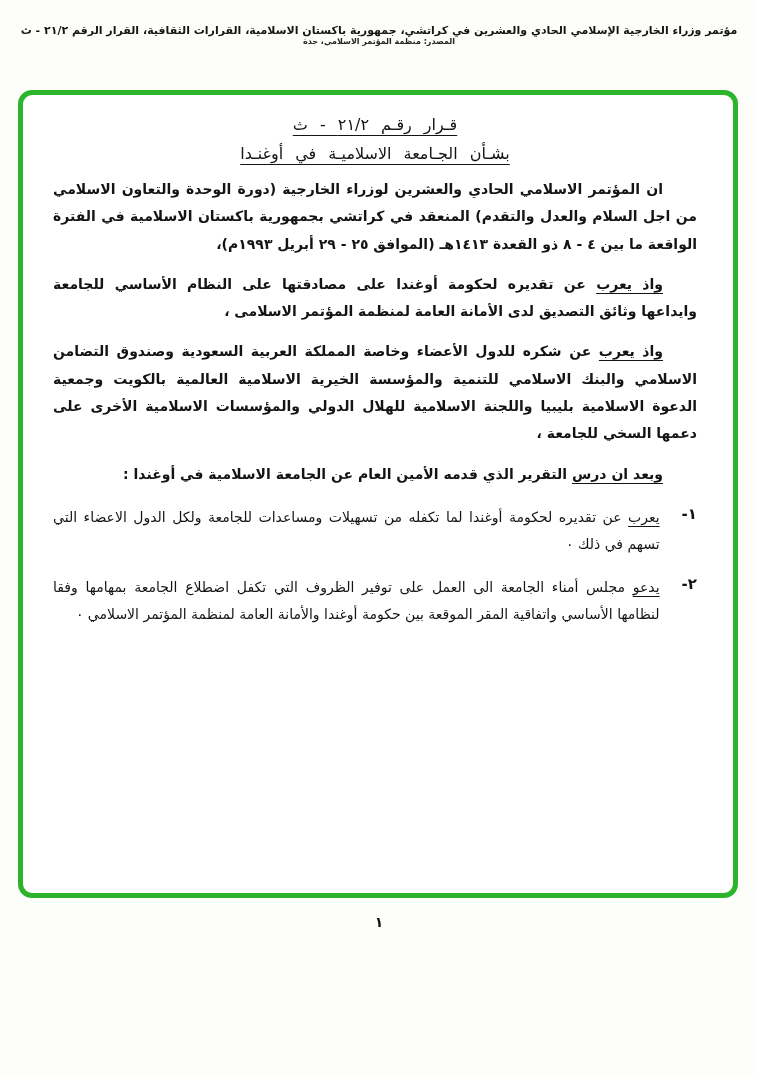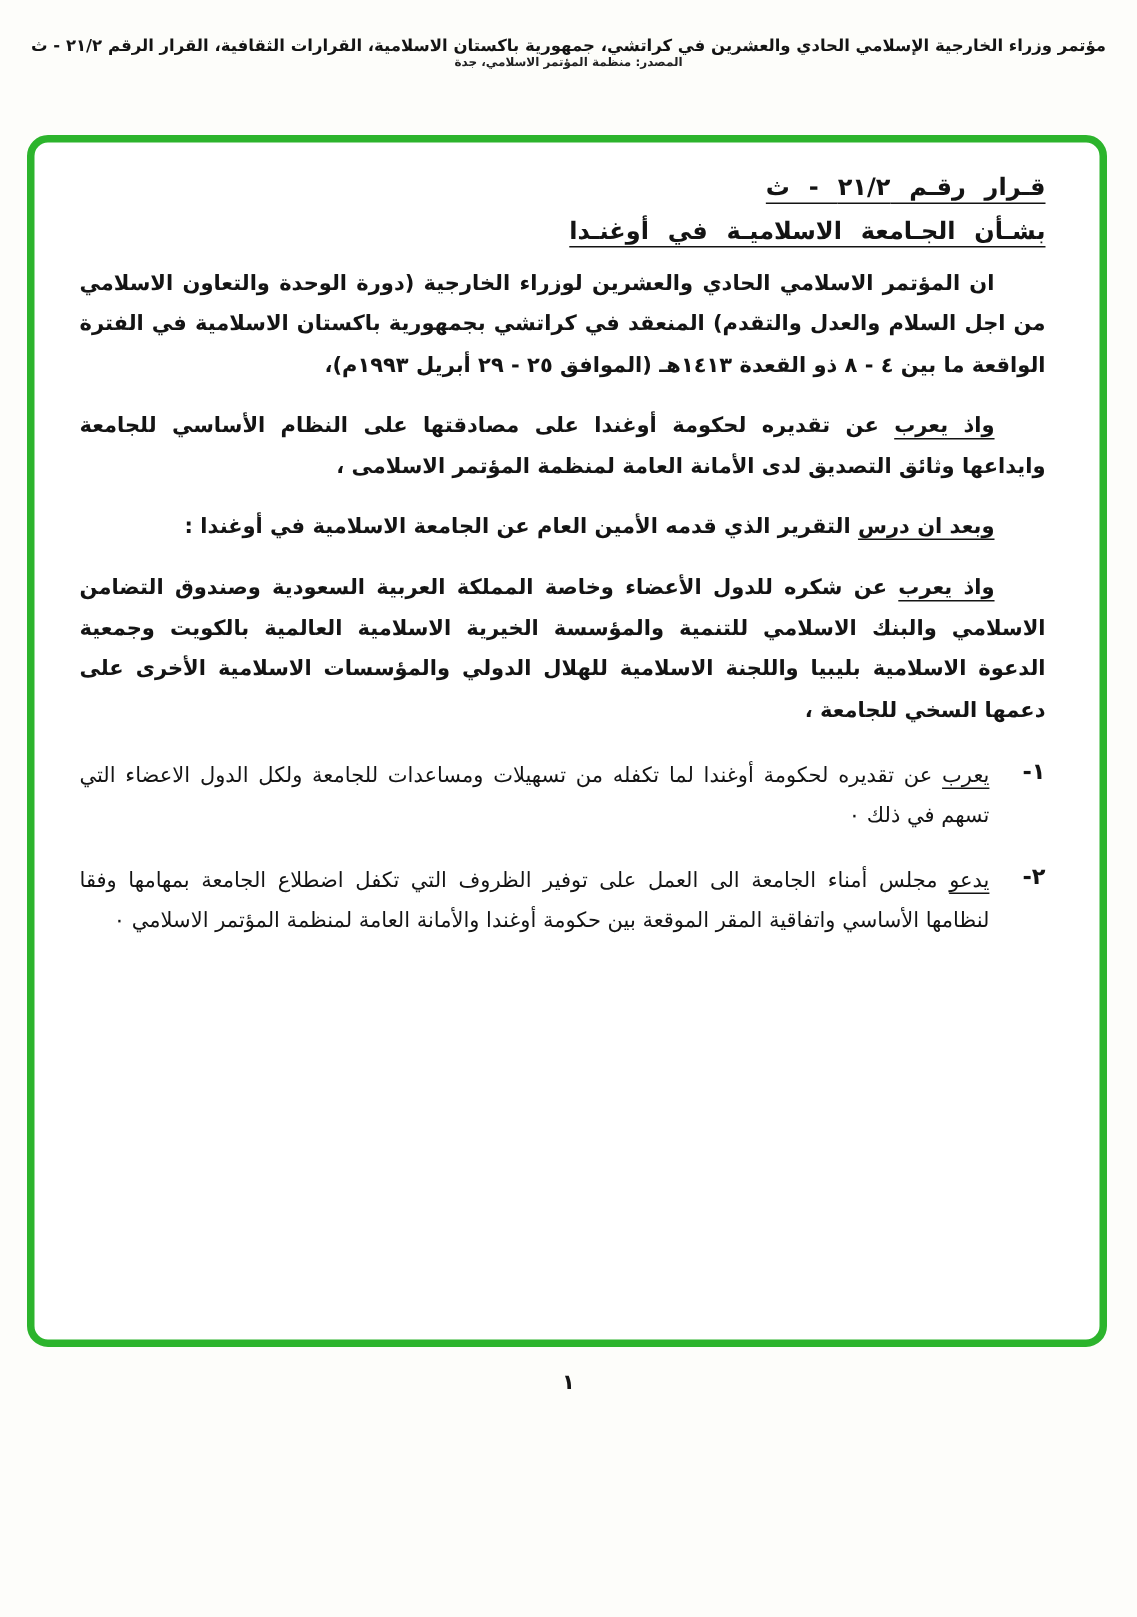--- a/index.html
+++ b/index.html
@@ -27,22 +27,23 @@
     right: 20px;
     left: 18px;
     bottom: 40px;
     border: 5px solid #2cb42c;
     border-radius: 14px;
     padding: 18px 36px 6px 30px;
     overflow: hidden;
     background: #fff;
   }
   .doc-title, .doc-subtitle {
+    text-align: center;
     font-size: 16px;
-    font-weight: bold;
+    font-weight: normal;
     margin: 0 0 10px;
     text-decoration: underline;
     text-underline-offset: 5px;
     word-spacing: 7px;
   }
   .doc-title { margin-top: 2px; }
   .doc-subtitle { margin-bottom: 13px; }
   .para {
     font-size: 14px;
     font-weight: bold;
@@ -87,23 +88,23 @@
 
     <h1 class="doc-title">قـرار رقـم ٢١/٢ - ث</h1>
 
     <h2 class="doc-subtitle">بشـأن الجـامعة الاسلاميـة في أوغنـدا</h2>
 
     <p class="para indent"><span>ان المؤتمر الاسلامي الحادي والعشرين لوزراء الخارجية (دورة الوحدة والتعاون الاسلامي من اجل السلام والعدل والتقدم) المنعقد في كراتشي بجمهورية باكستان الاسلامية في الفترة الواقعة ما بين ٤ - ٨ ذو القعدة ١٤١٣هـ (الموافق ٢٥ - ٢٩ أبريل ١٩٩٣م)،</span></p>
 
 
     <p class="para indent"><span class="lead">واذ يعرب</span><span> عن تقديره لحكومة أوغندا على مصادقتها على النظام الأساسي للجامعة وايداعها وثائق التصديق لدى الأمانة العامة لمنظمة المؤتمر الاسلامى ،</span></p>
 
+    <p class="para indent"><span class="lead">واذ يعرب</span><span> عن شكره للدول الأعضاء وخاصة المملكة العربية السعودية وصندوق التضامن الاسلامي والبنك الاسلامي للتنمية والمؤسسة الخيرية الاسلامية العالمية بالكويت وجمعية الدعوة الاسلامية بليبيا واللجنة الاسلامية للهلال الدولي والمؤسسات الاسلامية الأخرى على دعمها السخي للجامعة ،</span></p>
+
     <p class="para indent"><span class="lead">وبعد ان درس</span><span> التقرير الذي قدمه الأمين العام عن الجامعة الاسلامية في أوغندا :</span></p>
-
-    <p class="para indent"><span class="lead">واذ يعرب</span><span> عن شكره للدول الأعضاء وخاصة المملكة العربية السعودية وصندوق التضامن الاسلامي والبنك الاسلامي للتنمية والمؤسسة الخيرية الاسلامية العالمية بالكويت وجمعية الدعوة الاسلامية بليبيا واللجنة الاسلامية للهلال الدولي والمؤسسات الاسلامية الأخرى على دعمها السخي للجامعة ،</span></p>
 
     <div class="items">
 
       <div class="item">
         <div class="item-num">١-</div>
         <p class="item-text"><span class="lead">يعرب</span><span> عن تقديره لحكومة أوغندا لما تكفله من تسهيلات ومساعدات للجامعة ولكل الدول الاعضاء التي تسهم في ذلك ٠</span></p>
       </div>
 
       <div class="item">
         <div class="item-num">٢-</div>

